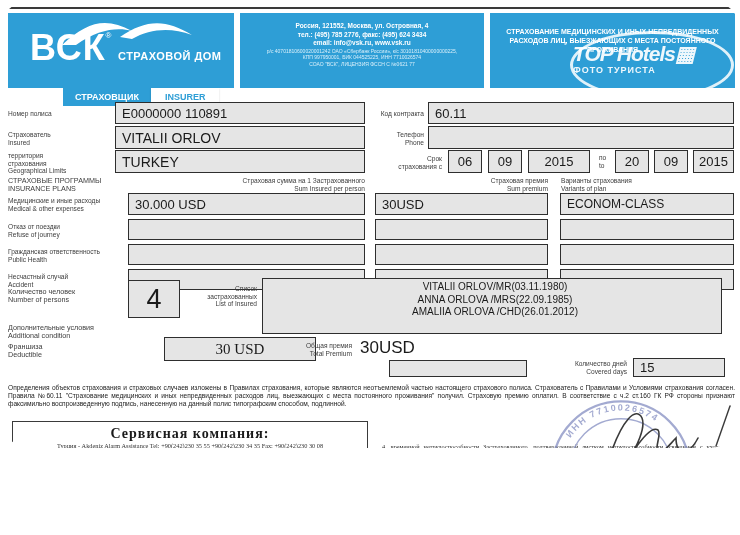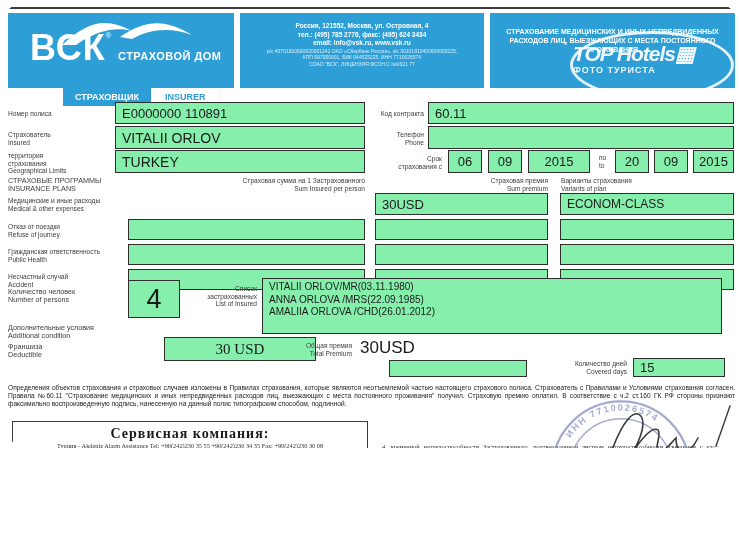--- a/index.html
+++ b/index.html
@@ -25,22 +25,22 @@
   .ban-mid .inner{padding-top:9px;}
   .prod-title{position:absolute;left:6px;top:14px;width:233px;color:#fff;font-weight:bold;
               font-size:7px;line-height:9px;text-align:center;}
   .wm{position:absolute;left:80px;top:18px;width:158px;height:62px;border:3px solid rgba(255,255,255,.85);
       border-radius:50%;color:rgba(255,255,255,.92);}
   .wm-t{font-size:21px;font-weight:bold;font-style:italic;margin-top:9px;line-height:22px;letter-spacing:-1px;}
   .wm-b{font-size:9px;font-weight:bold;letter-spacing:1px;}
   
   .lab{position:absolute;font-size:6.6px;line-height:7.6px;color:#3c3c3c;}
   .lab.r{text-align:right;}
-  .box{position:absolute;border:1.6px solid #2e2e2e;background:#86efac;font-size:13px;
-       display:flex;align-items:center;padding-left:6px;box-sizing:border-box;}
+  .box{position:absolute;border:1.6px solid #2e2e2e;background:#e5e5e5;font-size:13px;
+       display:flex;align-items:center;padding-left:6px;box-sizing:border-box;text-align:center;}
   .box.c{justify-content:center;padding-left:0;}
   .val-lg{font-size:14px;}
   .serif{font-family:"Liberation Serif",serif;margin-left:36px;}
   .names{font-size:10px;line-height:12.5px;align-items:flex-start;padding-top:2px;display:block;}
   .smalltext{position:absolute;font-size:6.6px;line-height:8px;color:#222;text-align:justify;}
   .bluetab{background:#2E9ED6;color:#fff;font-weight:bold;font-size:8.5px;padding:3px 14px;display:inline-block;}
   .bluetxt{color:#2E9ED6;font-weight:bold;font-size:8.5px;display:inline-block;margin-left:8px;}
   .svc{position:absolute;left:12px;top:421px;width:356px;height:58px;border:1.6px solid #3a3a3a;
        text-align:center;font-family:"Liberation Serif",serif;box-sizing:border-box;}
   .svc-t{font-size:14px;font-weight:bold;margin-top:4px;letter-spacing:1px;}
@@ -165,20 +165,23 @@
   </div>
   <div class="lab" style="left:561px;top:177px;width:100px;">
     <div>Варианты страхования</div>
       <div>Variants of plan</div>
   </div>
 
   <div class="lab" style="left:8px;top:197px;width:118px;">
     <div>Медицинские и иные расходы</div>
       <div>Medical &amp; other expenses</div>
   </div>
+  <div class="box" style="left:128px;top:193px;width:237px;height:22px;">
+      <span>30.000 USD</span>
+    </div>
   <div class="box" style="left:375px;top:193px;width:173px;height:22px;">
       <span>30USD</span>
     </div>
   <div class="box" style="left:560px;top:193px;width:174px;height:22px;font-size:12px;">
       <span>ECONOM-CLASS</span>
     </div>
 
   <div class="lab" style="left:8px;top:223px;width:118px;">
     <div>Отказ от поездки</div>
       <div>Refuse  of journey</div>

